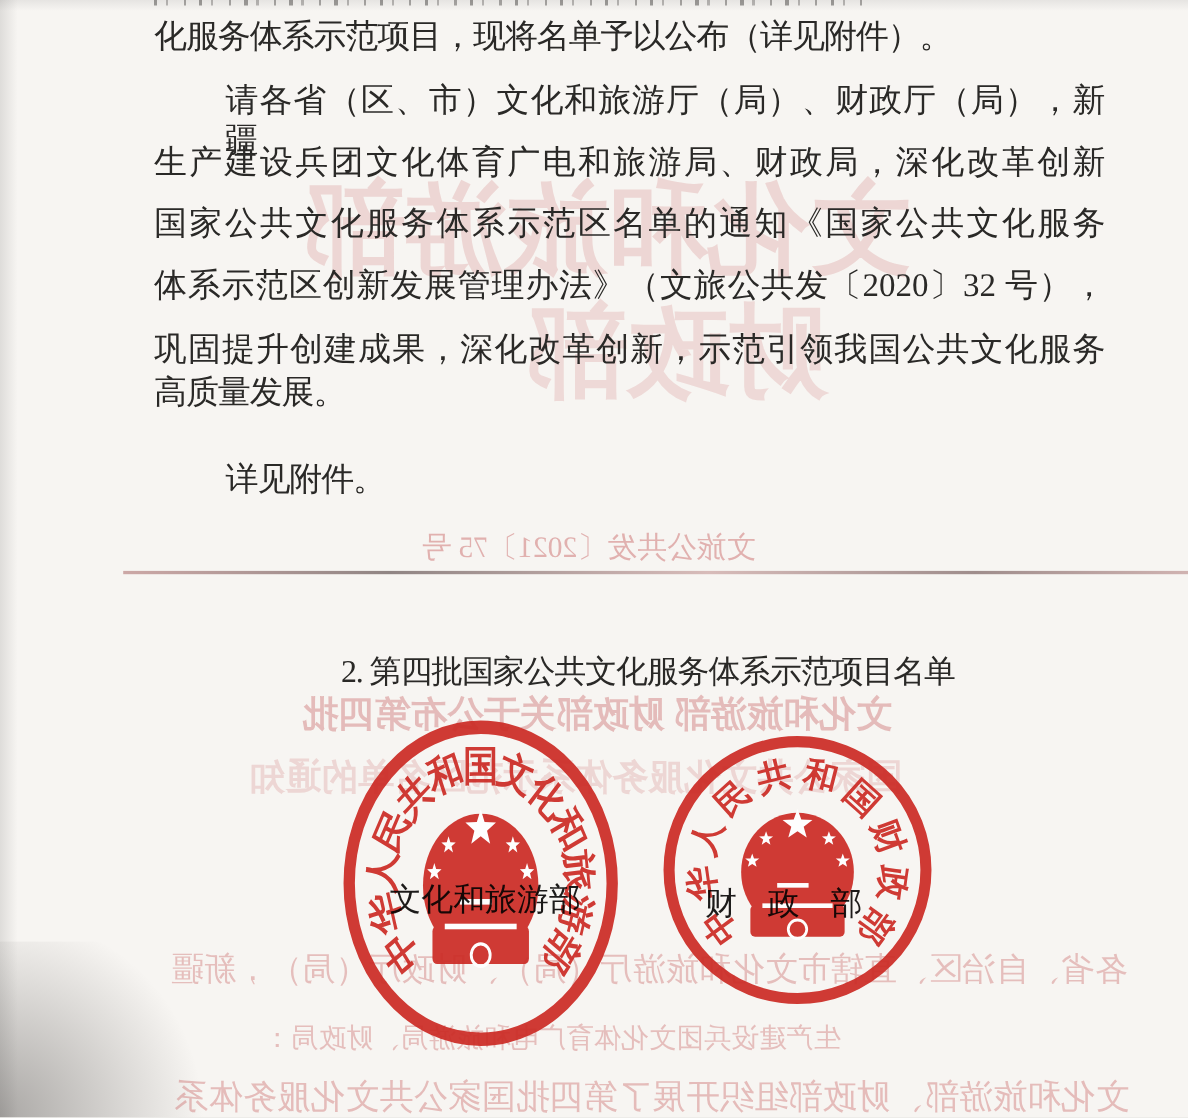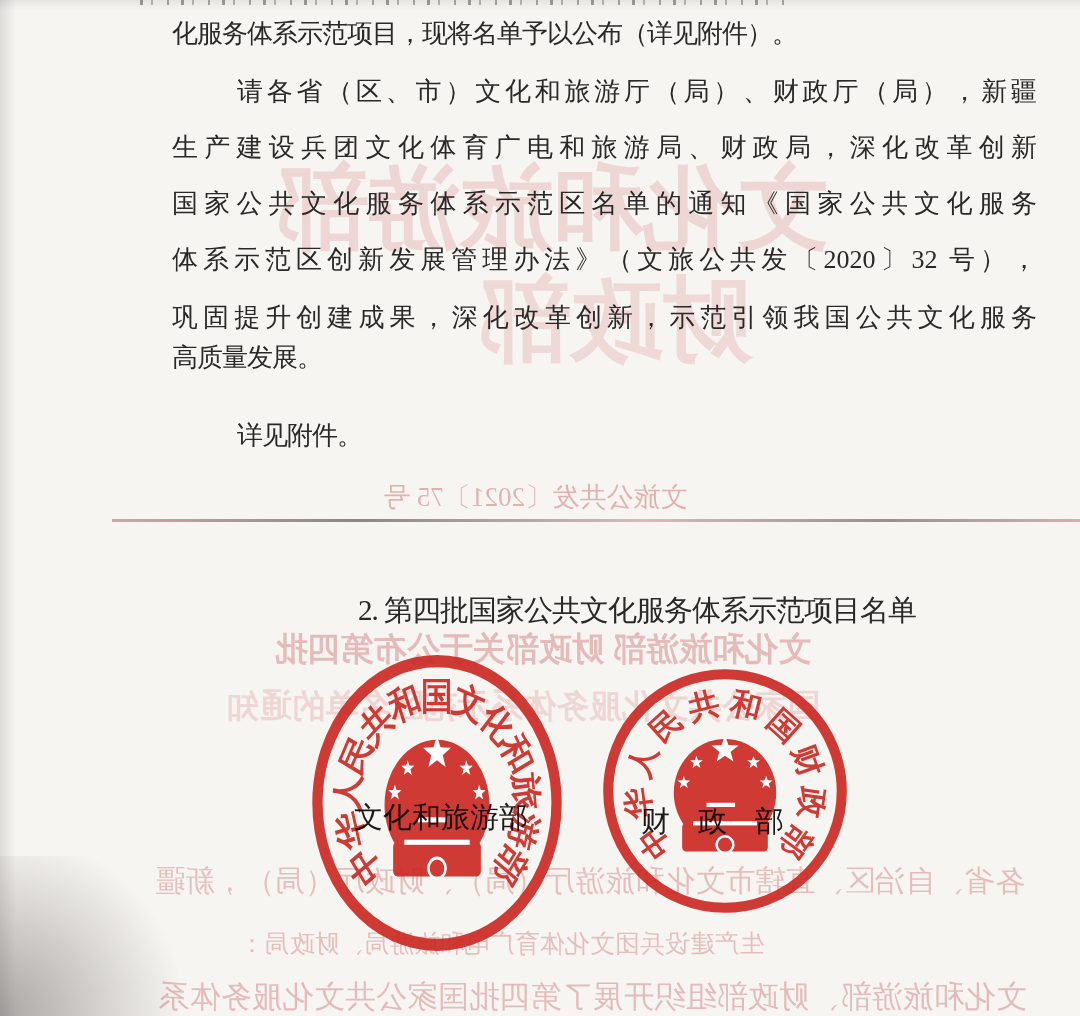--- a/index.html
+++ b/index.html
@@ -21,23 +21,22 @@
   .shade-top{position:absolute;left:0;top:0;width:100%;height:10px;
     background:linear-gradient(180deg,rgba(80,80,80,.10),rgba(80,80,80,0));}
   .cutline{position:absolute;left:140px;top:0;width:650px;height:5px;opacity:.55;
     background:repeating-linear-gradient(90deg,
       rgba(45,42,40,.8) 0 3px, transparent 3px 11px,
       rgba(45,42,40,.55) 11px 13px, transparent 13px 27px,
       rgba(45,42,40,.7) 27px 29px, transparent 29px 41px);}
   
   .bodyline{
     position:absolute;color:var(--ink,#2a2927);
-    font-size:26px;line-height:36px;white-space:nowrap;z-index:3;
+    font-size:30px;line-height:36px;white-space:nowrap;z-index:3;
     letter-spacing:-1px;
-    margin-left:32px;
   }
   .bodyline.justify{white-space:normal;text-align:justify;text-align-last:justify;letter-spacing:0;}
   .attachline{position:absolute;color:var(--ink,#2a2927);font-size:29px;white-space:nowrap;z-index:3;letter-spacing:-1px;}
   
   .ghost{
     position:absolute;color:var(--ghost-red,#c76060);
     transform:scaleX(-1);text-align:center;white-space:nowrap;
     z-index:1;pointer-events:none;filter:blur(.4px);
   }
   .rule-ghost{
@@ -83,21 +82,21 @@
       <div class="bodyline" style="left: 140px; top: 16px; width: 700px;">化服务体系示范项目，现将名单予以公布（详见附件）。</div>
       <div class="bodyline justify" style="left: 205px; top: 74px; width: 800px;">请各省（区、市）文化和旅游厅（局）、财政厅（局），新疆</div>
       <div class="bodyline justify" style="left: 140px; top: 130px; width: 865px;">生产建设兵团文化体育广电和旅游局、财政局，深化改革创新</div>
       <div class="bodyline justify" style="left: 140px; top: 186px; width: 865px;">国家公共文化服务体系示范区名单的通知《国家公共文化服务</div>
       <div class="bodyline justify" style="left: 140px; top: 242px; width: 865px;">体系示范区创新发展管理办法》（文旅公共发〔2020〕32 号），</div>
       <div class="bodyline justify" style="left: 140px; top: 300px; width: 865px;">巩固提升创建成果，深化改革创新，示范引领我国公共文化服务</div>
       <div class="bodyline" style="left: 140px; top: 341px; width: 400px; font-family: Liberation Mono, monospace;">高质量发展。</div>
       <div class="bodyline" style="left: 205px; top: 418px; width: 400px;">详见附件。</div>
     </div>
 
-  <div class="attachline" style="left:310px;top:591px;margin-left:48px;">2. 第四批国家公共文化服务体系示范项目名单</div>
+  <div class="attachline" style="left:310px;top:591px;">2. 第四批国家公共文化服务体系示范项目名单</div>
 
   <div class="seal" style="left:308px;top:650px;width:258px;height:306px;">
     <svg viewBox="0 0 300 300" preserveAspectRatio="none">
       <defs>
         <polygon id="star" points="0,-10 2.41,-3.34 9.51,-3.09 3.94,1.27 5.88,8.09 0,4.12 -5.88,8.09 -3.94,1.27 -9.51,-3.09 -2.41,-3.34"></polygon>
       </defs>
       <circle cx="150" cy="150" r="139" fill="none" stroke="var(--seal-red,#cc2c26)" stroke-width="12"></circle>
       <g class="ring-group">
           <text x="150" y="58" text-anchor="middle" class="ring-char" transform="rotate(-126 150 150)">中</text>
           <text x="150" y="58" text-anchor="middle" class="ring-char" transform="rotate(-105 150 150)">华</text>

